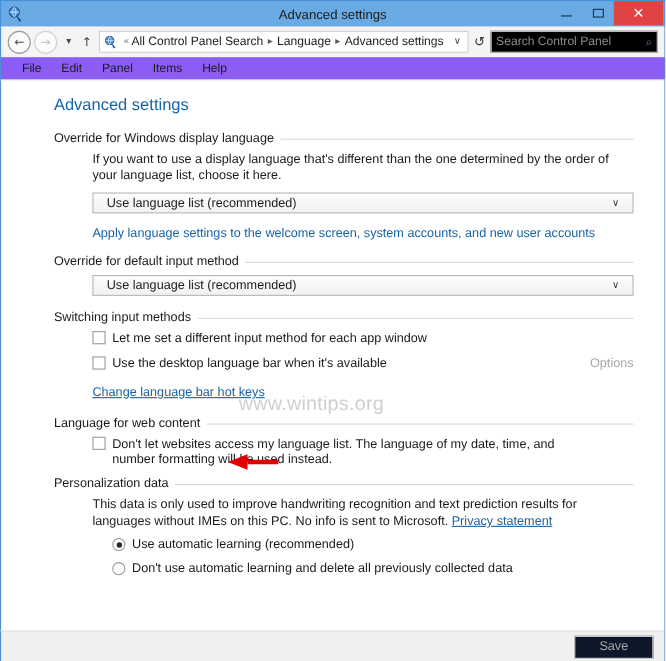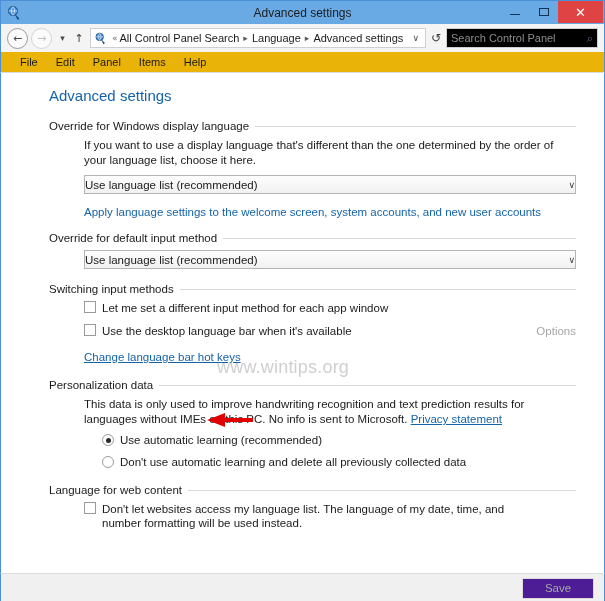--- a/index.html
+++ b/index.html
@@ -152,21 +152,21 @@
     padding: 0 4px;
     font-size: 11px;
     color: #8d8d8d;
   }
   .search-text { flex: 1 1 auto; white-space: nowrap; overflow: hidden; }
   .search-icon { font-size: 11px; color: #5a6a8a; font-family: "DejaVu Sans", sans-serif; }
 
   
   .menubar {
     height: 21px;
-    background: #eab308;
+    background: #8b5cf6;
     border-left: 1px solid #4a90d9;
     border-right: 1px solid #4a90d9;
     box-sizing: border-box;
     display: flex;
     align-items: center;
     padding-left: 10px;
     border-bottom: 1px solid #dcdcdc;
   }
   .menu-item {
     font-size: 11px;
@@ -221,21 +221,21 @@
     line-height: 15px;
     margin-bottom: 7px;
   }
   .combo {
     height: 19px;
     border: 1px solid #b4b4b4;
     background: linear-gradient(to bottom, #fdfdfd, #f1f1f1);
     box-sizing: border-box;
     display: flex;
     align-items: center;
-    padding: 0 0;
+    padding: 0 12px;
     font-size: 11.5px;
     color: #1a1a1a;
     margin-bottom: 8px;
   }
   .combo .val { flex: 1 1 auto; white-space: nowrap; overflow: hidden; }
   .combo .arrow { font-size: 9px; color: #3a3a3a; font-family: "DejaVu Sans", sans-serif; }
   a.link {
     color: #1563a9;
     font-size: 11.5px;
     text-decoration: none;
@@ -330,21 +330,21 @@
     color: #2a2a2a;
     display: flex;
     align-items: center;
     justify-content: center;
     box-sizing: border-box;
     cursor: default;
   }
   .btn.disabled {
     color: #a8a8a8;
     border-color: #dcdcdc;
-    background: #4c1d95;
+    background: #0f172a;
   }
   .btn.default {
     border-color: #707070;
     background: linear-gradient(to bottom, #fcfcfc, #f0f0f0);
   }
 </style>
 </head>
 <body>
 
 <div id="window">
@@ -459,53 +459,53 @@
             <span class="opts-right">Options</span>
           </div>
           <div style="margin-bottom:14px;">
             <a class="link under" href="#">Change language bar hot keys</a>
           </div>
         </div>
       </div>
 
       <div class="group">
         <div class="group-head">
+          <span class="label">Language for web content</span>
+          <span class="rule"></span>
+        </div>
+        <div class="indent">
+          <div class="checkrow" style="padding-right:30px;">
+            <span class="cbox"></span>
+            <span>Don't let websites access my language list. The language of my date, time, and number formatting will be used instead.</span>
+          </div>
+        </div>
+      </div>
+
+      <div class="group">
+        <div class="group-head">
           <span class="label">Personalization data</span>
           <span class="rule"></span>
         </div>
         <div class="indent">
           <div class="desc">
             <span>This data is only used to improve handwriting recognition and text prediction results for languages without IMEs on this PC. No info is sent to Microsoft. </span><a class="link under" href="#">Privacy statement</a>
           </div>
           <div style="padding-left:18px;">
             <div class="radio-row">
               <span class="radio checked"></span>
               <span>Use automatic learning (recommended)</span>
             </div>
             <div class="radio-row" style="margin-bottom:16px;">
               <span class="radio"></span>
               <span>Don't use automatic learning and delete all previously collected data</span>
             </div>
           </div>
         </div>
       </div>
 
-      <div class="group">
-        <div class="group-head">
-          <span class="label">Language for web content</span>
-          <span class="rule"></span>
-        </div>
-        <div class="indent">
-          <div class="checkrow" style="padding-right:30px;">
-            <span class="cbox"></span>
-            <span>Don't let websites access my language list. The language of my date, time, and number formatting will be used instead.</span>
-          </div>
-        </div>
-      </div>
-
       <div class="watermark">www.wintips.org</div>
 
       <div class="arrow-annot">
         <svg width="50" height="16" viewBox="0 0 50 16">
           <path d="M20 6 H48 V10 H20 Z" fill="#e00000"></path>
           <path d="M20 1 L20 15 L2 8 Z" fill="#e00000"></path>
         </svg>
       </div>
 
     </div>

